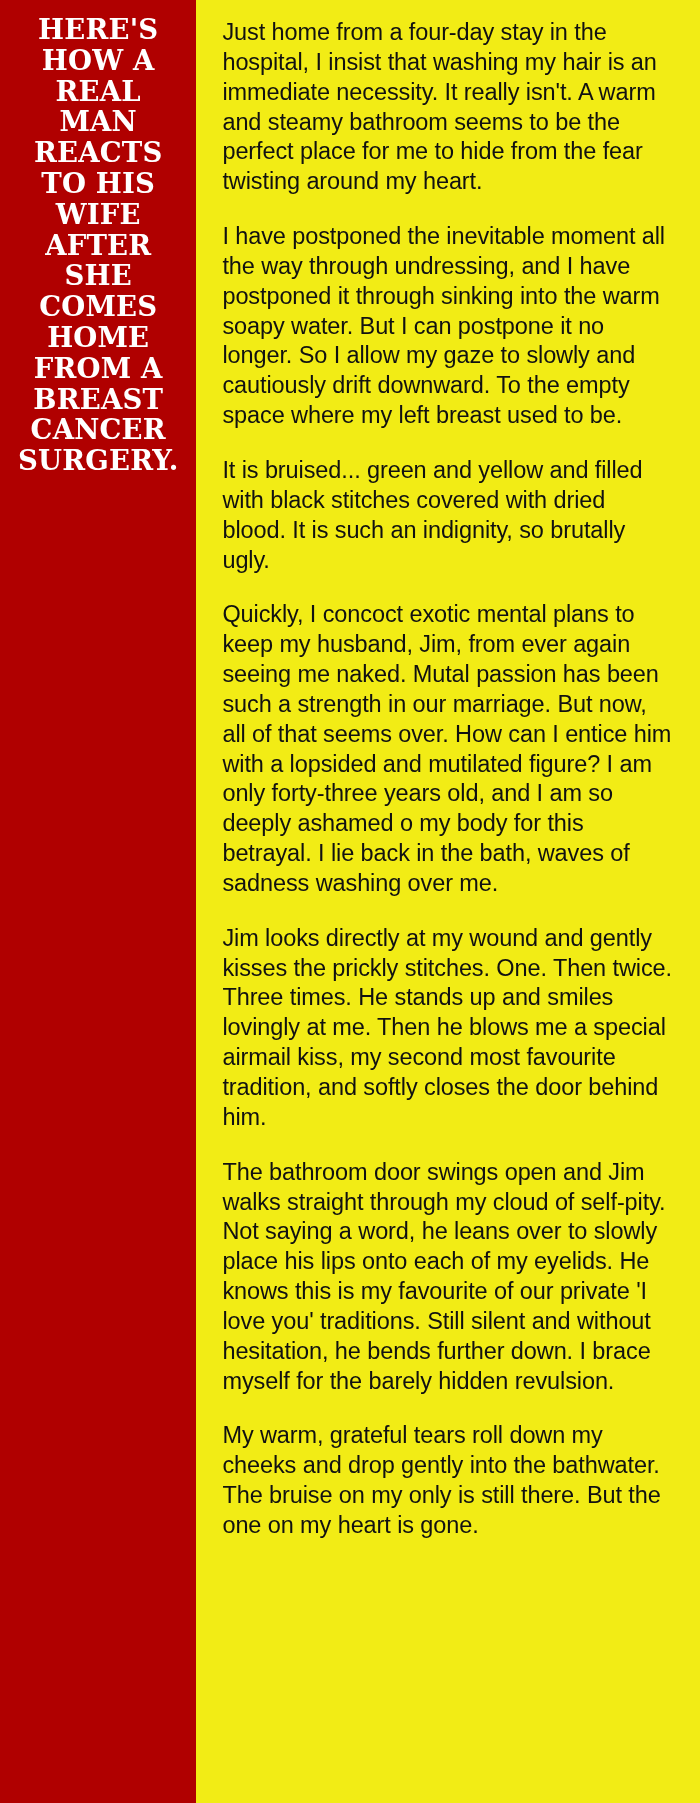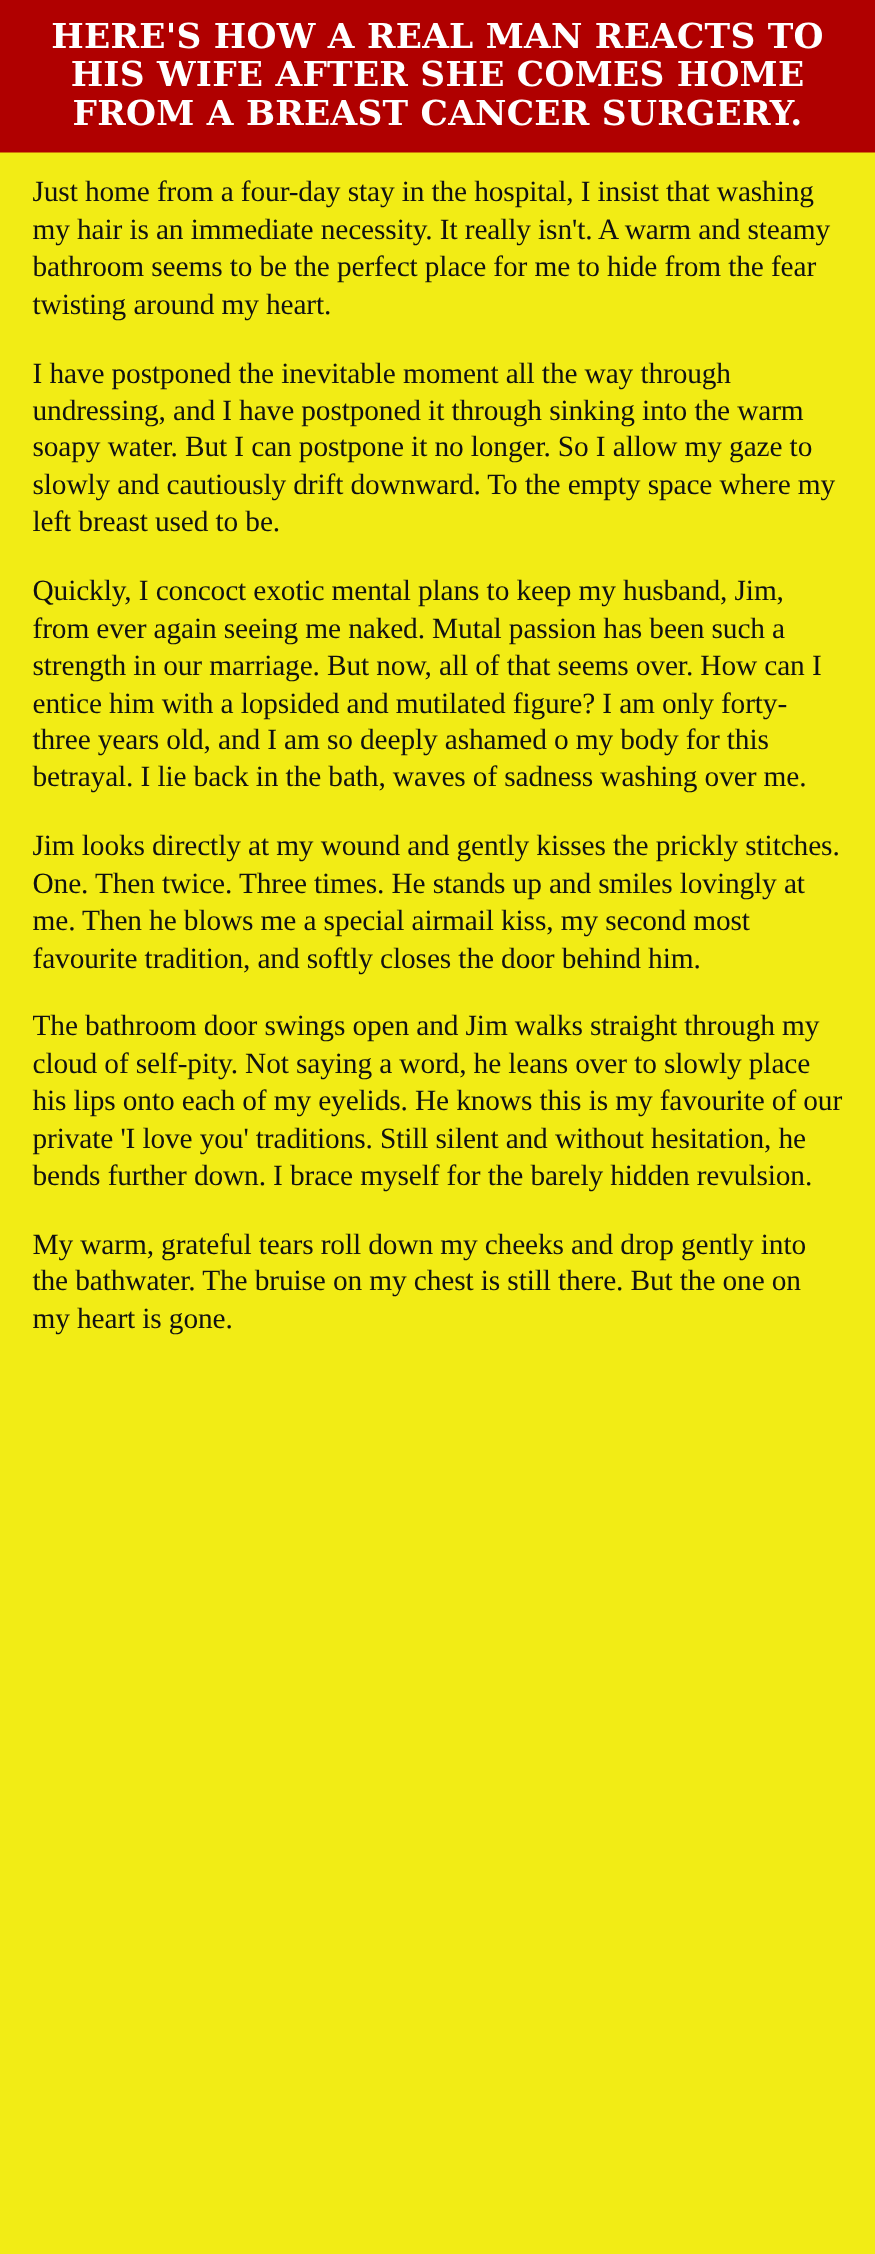--- a/index.html
+++ b/index.html
@@ -10,21 +10,21 @@
     width: 700px;
     background: #ffffff;
     font-family: "DejaVu Sans", sans-serif;
   }
   .poster {
     width: 700px;
     min-height: 1803px;
     background: #f2ec15;
     box-sizing: border-box;
     display: flex;
-    flex-direction: column;
+    flex-direction: row;
     align-items: stretch;
   }
   .headline-bar {
     background: #b00000;
     width: 100%;
     box-sizing: border-box;
     padding: 14px 18px 16px 18px;
   }
   .headline-text {
     color: #ffffff;
@@ -36,21 +36,21 @@
     letter-spacing: 0.2px;
     text-transform: uppercase;
     margin: 0;
   }
   .body-wrap {
     padding: 18px 26px 26px 26px;
     box-sizing: border-box;
   }
   .para {
     color: #111111;
-    font-family: Liberation Serif, serif;
+    font-family: Liberation Sans, sans-serif;
     font-size: 23.5px;
     line-height: 1.27;
     margin: 0 0 25px 0;
     letter-spacing: -0.1px;
   }
   .para:last-child {
     margin-bottom: 0;
   }
 </style>
 </head>
@@ -58,19 +58,20 @@
 
 <div class="poster">
 
   <div class="headline-bar">
     <h1 class="headline-text">HERE'S HOW A REAL MAN REACTS TO HIS WIFE AFTER SHE COMES HOME FROM A BREAST CANCER SURGERY.</h1>
   </div>
 
   <div class="body-wrap">
     <p class="para">Just home from a four-day stay in the hospital, I insist that washing my hair is an immediate necessity. It really isn't. A warm and steamy bathroom seems to be the perfect place for me to hide from the fear twisting around my heart.</p>
     <p class="para">I have postponed the inevitable moment all the way through undressing, and I have postponed it through sinking into the warm soapy water. But I can postpone it no longer. So I allow my gaze to slowly and cautiously drift downward. To the empty space where my left breast used to be.</p>
+    <p class="para">It is bruised... green and yellow and filled with black stitches covered with dried blood. It is such an indignity, so brutally ugly.</p>
     <p class="para">Quickly, I concoct exotic mental plans to keep my husband, Jim, from ever again seeing me naked. Mutal passion has been such a strength in our marriage. But now, all of that seems over. How can I entice him with a lopsided and mutilated figure? I am only forty-three years old, and I am so deeply ashamed o my body for this betrayal. I lie back in the bath, waves of sadness washing over me.</p>
     <p class="para">Jim looks directly at my wound and gently kisses the prickly stitches. One. Then twice. Three times. He stands up and smiles lovingly at me. Then he blows me a special airmail kiss, my second most favourite tradition, and softly closes the door behind him.</p>
     <p class="para">The bathroom door swings open and Jim walks straight through my cloud of self-pity. Not saying a word, he leans over to slowly place his lips onto each of my eyelids. He knows this is my favourite of our private 'I love you' traditions. Still silent and without hesitation, he bends further down. I brace myself for the barely hidden revulsion.</p>
-    <p class="para">My warm, grateful tears roll down my cheeks and drop gently into the bathwater. The bruise on my chest is still there. But the one on my heart is gone.</p>
+    <p class="para">My warm, grateful tears roll down my cheeks and drop gently into the bathwater. The bruise on my only is still there. But the one on my heart is gone.</p>
   </div>
 
 </div>
 
 </body></html>

